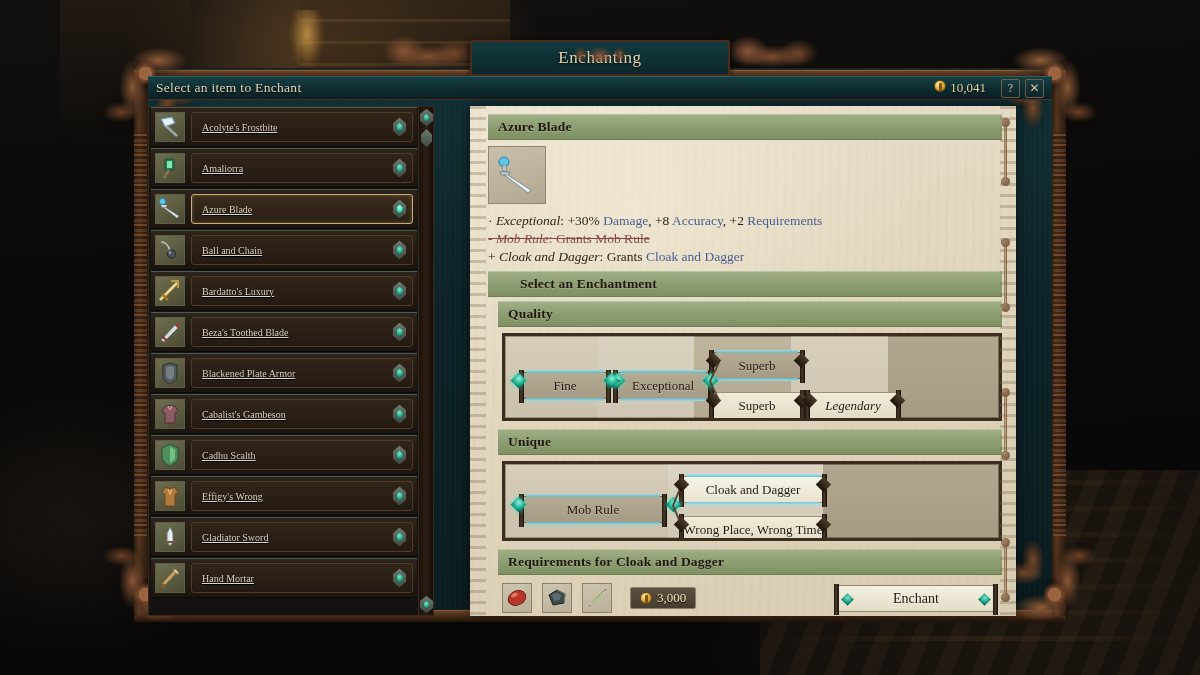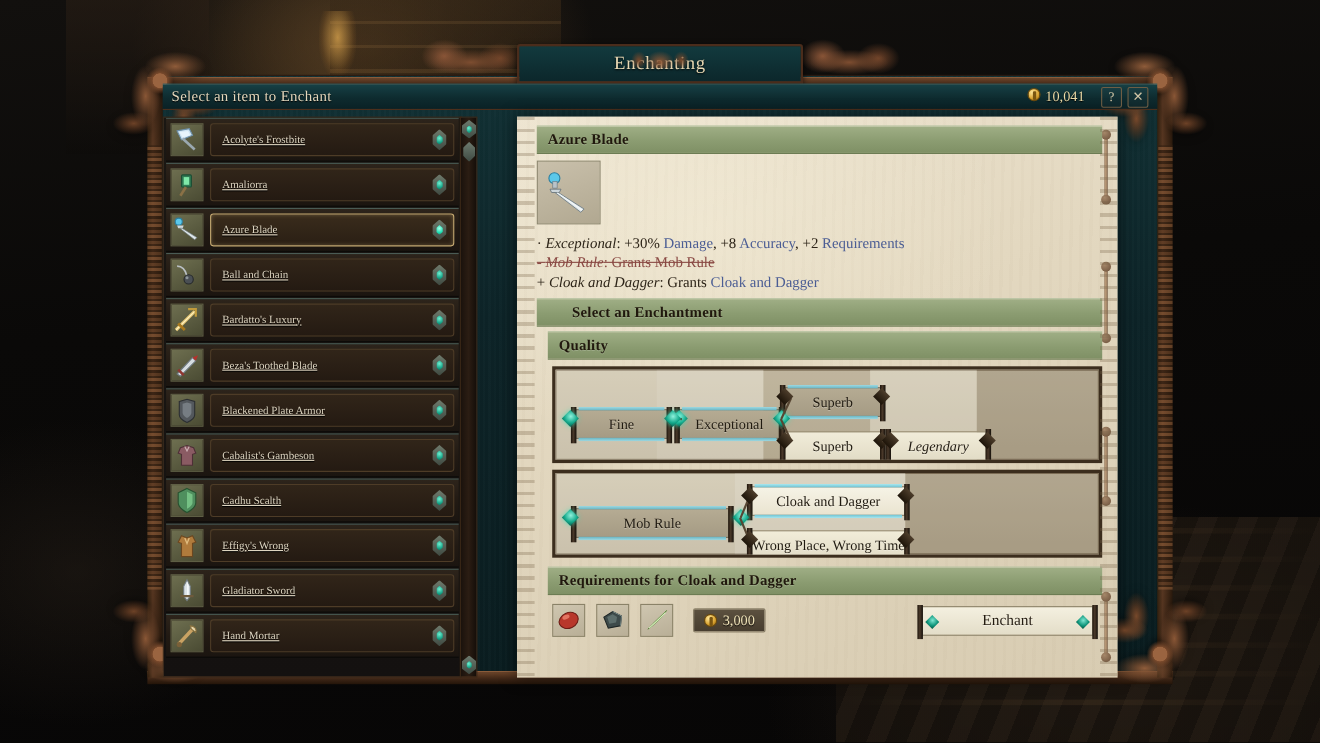--- a/index.html
+++ b/index.html
@@ -765,20 +765,21 @@
       <div class="link-line" style="left: 205px; top: 44px; width: 21.0238px; transform: rotate(64.6538deg);"></div>
       <div class="diamond" style="left: 203px; top: 19px;"></div>
       <div class="diamond" style="left: 203px; top: 59px;"></div>
       <div class="diamond" style="left: 291px; top: 19px;"></div>
       <div class="diamond" style="left: 291px; top: 59px;"></div>
       <div class="link-line" style="left: 297px; top: 64px; width: 9px; transform: rotate(0deg);"></div>
       <div class="diamond" style="left: 299px; top: 59px;"></div>
       <div class="diamond" style="left: 387px; top: 59px;"></div>
     </div>
 
+  <div class="sec-header indent1" style="margin-top:8px;">Unique</div>
   <div class="tree-box" id="unique-tree" style="height:80px;">
     <div class="tier-col shade-a" style="left:0;width:163px;"></div>
     <div class="tier-col" style="left:163px;width:155px;background:rgba(255,255,255,.25);"></div>
     <div class="tier-col shade-c" style="left:318px;right:0;"></div>
   <div class="node owned" style="left: 18px; top: 32px; width: 140px;">
         <span class="post lft"></span>
         <span>Mob Rule</span>
         <span class="post rgt"></span>
       </div>
       <div class="node selected-node" style="left: 178px; top: 12px; width: 140px;">

